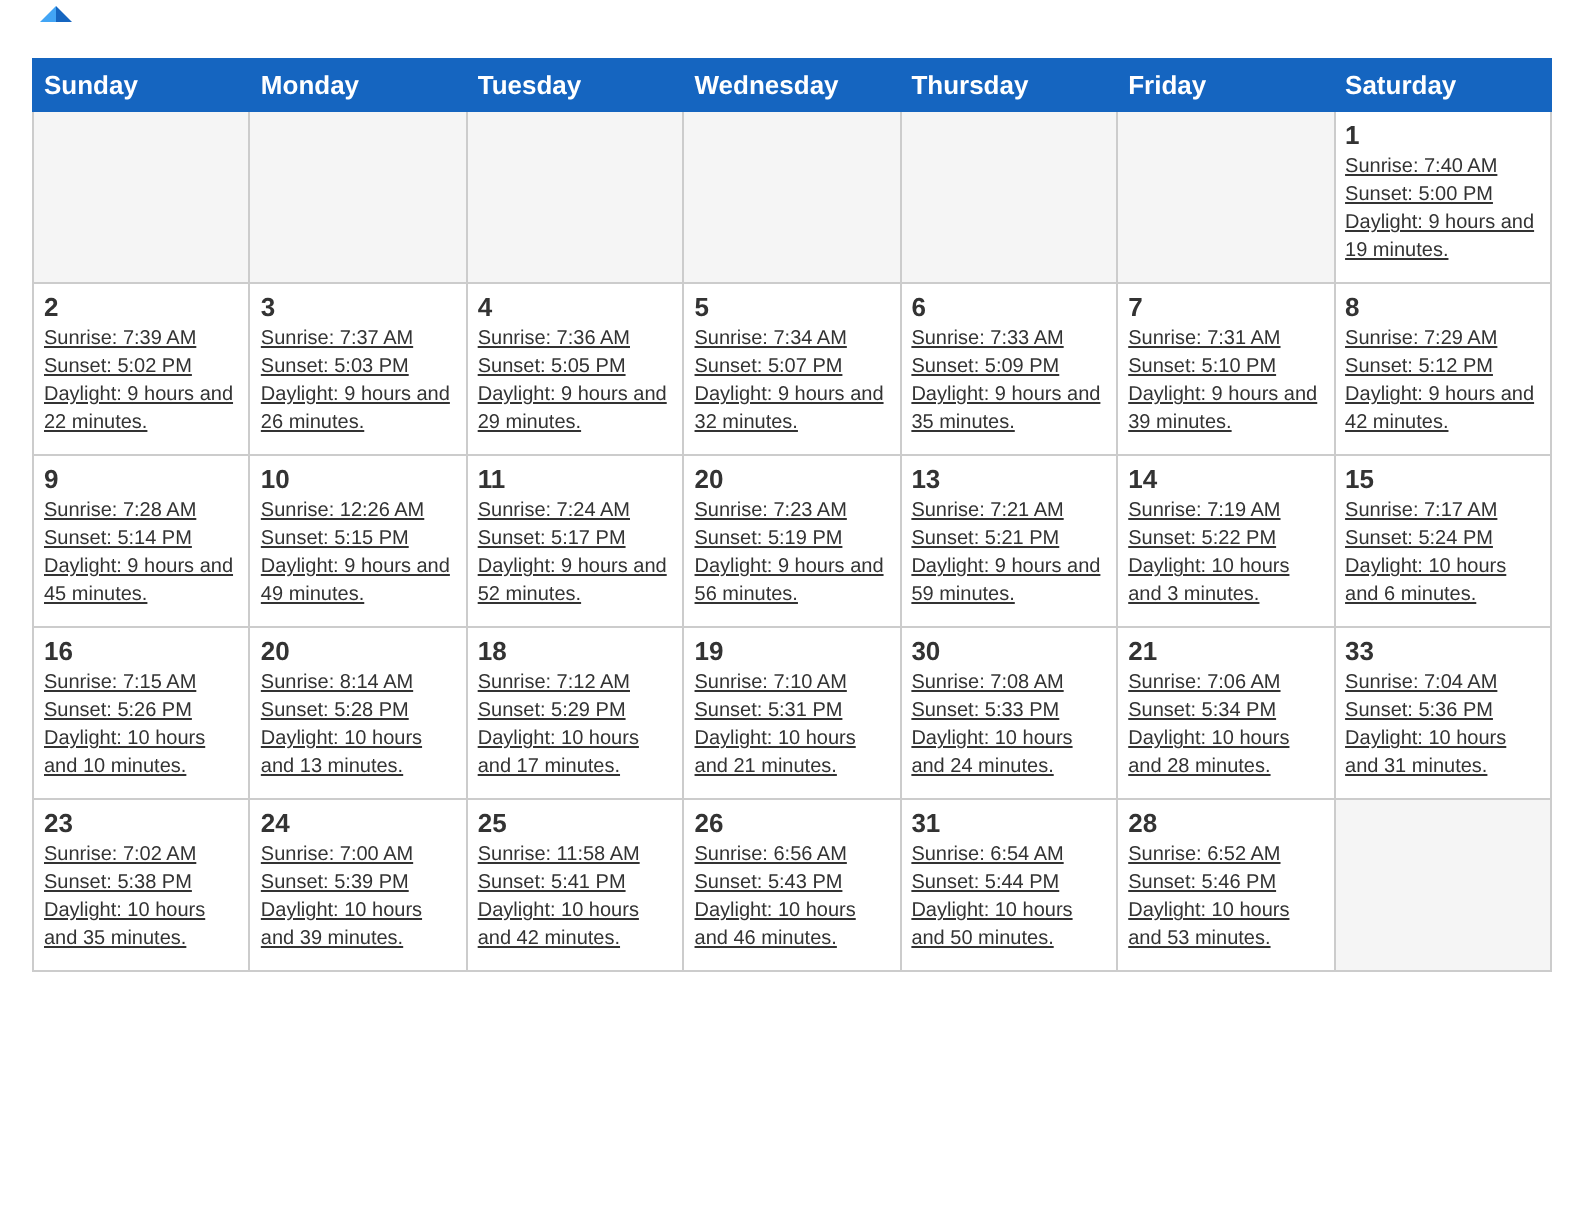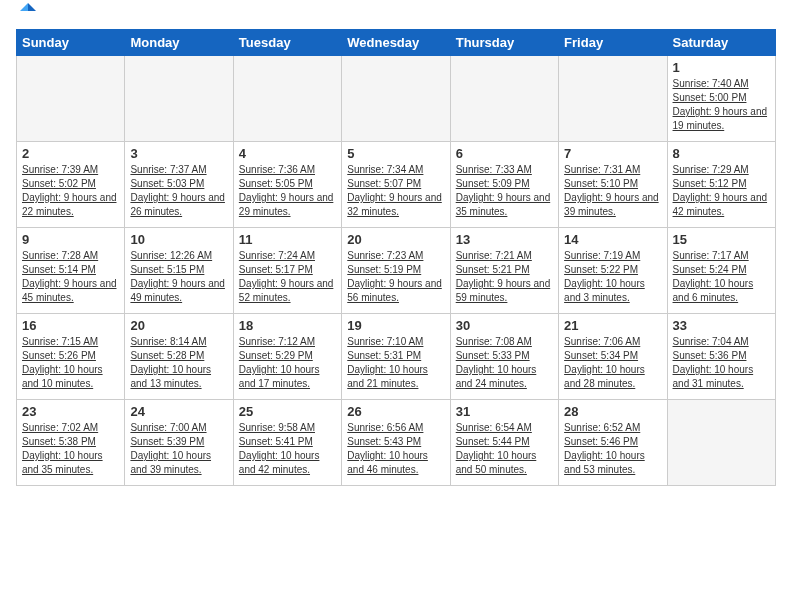--- a/index.html
+++ b/index.html
@@ -297,21 +297,21 @@
           </td>
           <td>
             <span class="day-number">24</span>
             <div class="day-info">Sunrise: 7:00 AM
 Sunset: 5:39 PM
 Daylight: 10 hours
 and 39 minutes.</div>
           </td>
           <td>
             <span class="day-number">25</span>
-            <div class="day-info">Sunrise: 9:58 AM
+            <div class="day-info">Sunrise: 11:58 AM
 Sunset: 5:41 PM
 Daylight: 10 hours
 and 42 minutes.</div>
           </td>
           <td>
             <span class="day-number">26</span>
             <div class="day-info">Sunrise: 6:56 AM
 Sunset: 5:43 PM
 Daylight: 10 hours
 and 46 minutes.</div>

